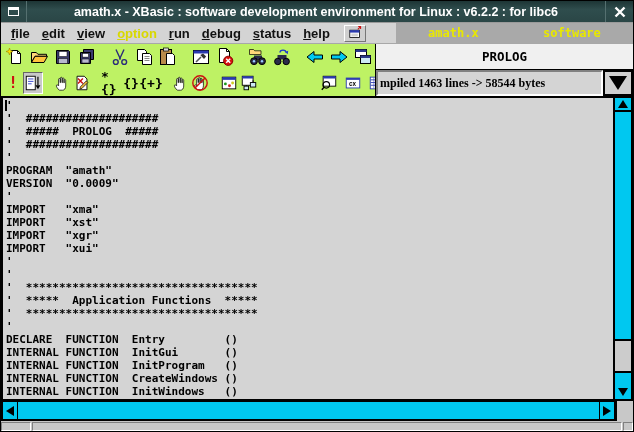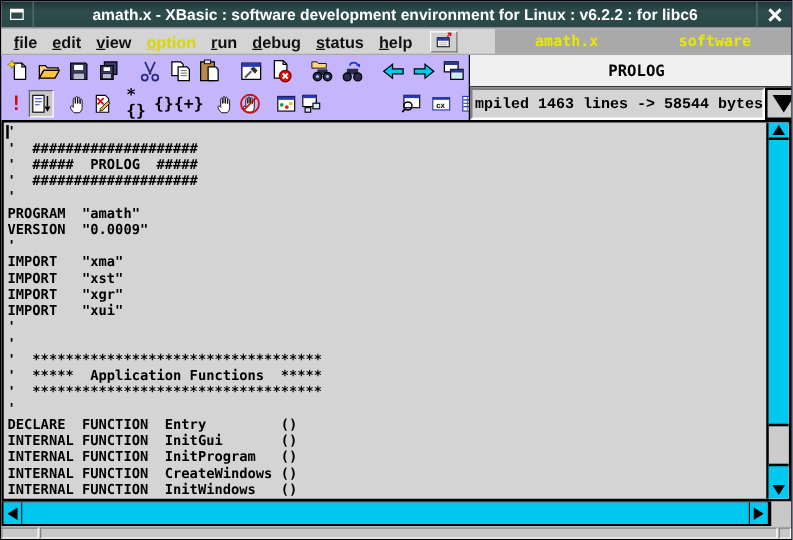--- a/index.html
+++ b/index.html
@@ -1,19 +1,19 @@
 <!DOCTYPE html>
 <html><head>
 <meta charset="utf-8">
 <style>
   html,body{margin:0;padding:0;background:#888;}
   *{box-sizing:border-box;}
   .window{
     width:634px;height:432px;
-    background:#c4b5fd;
+    background:#bef264;
     border:1px solid #000;
     display:flex;flex-direction:column;
     font-family:"Liberation Sans",sans-serif;
     position:relative;overflow:hidden;
   }
   
   .titlebar{
     height:22px;flex:0 0 22px;
     background:linear-gradient(#1d3535,#2f4d4d 40%,#2a4646);
     display:flex;align-items:stretch;
@@ -72,21 +72,21 @@
   .right-panel{flex:1;display:flex;flex-direction:column;border-left:1px solid #000;}
   .prolog-box{
     height:26px;background:#f0f0f0;border-bottom:1px solid #000;
     display:flex;align-items:center;justify-content:center;
     font-family:"DejaVu Sans Mono",monospace;font-weight:bold;font-size:12.5px;color:#000;
   }
   .status-row{height:26px;display:flex;}
   .compile-box{
     flex:1;background:#d4d4d4;
     border:2px solid;border-color:#808080 #fff #fff #808080;
-    font-family:Liberation Mono, monospace;font-weight:bold;font-size:12px;color:#000;
+    font-family:Liberation Serif, serif;font-weight:bold;font-size:12px;color:#000;
     display:flex;align-items:center;padding-left:2px;white-space:nowrap;overflow:hidden;
   }
   .down-btn{
     width:30px;background:#cfcfcf;border:2px solid #000;
     display:flex;align-items:center;justify-content:center;
   }
   .tri-down-big{width:0;height:0;border-left:9px solid transparent;border-right:9px solid transparent;border-top:14px solid #000;}
   
   .editor-frame{
     flex:1;position:relative;background:#d4d4d4;

